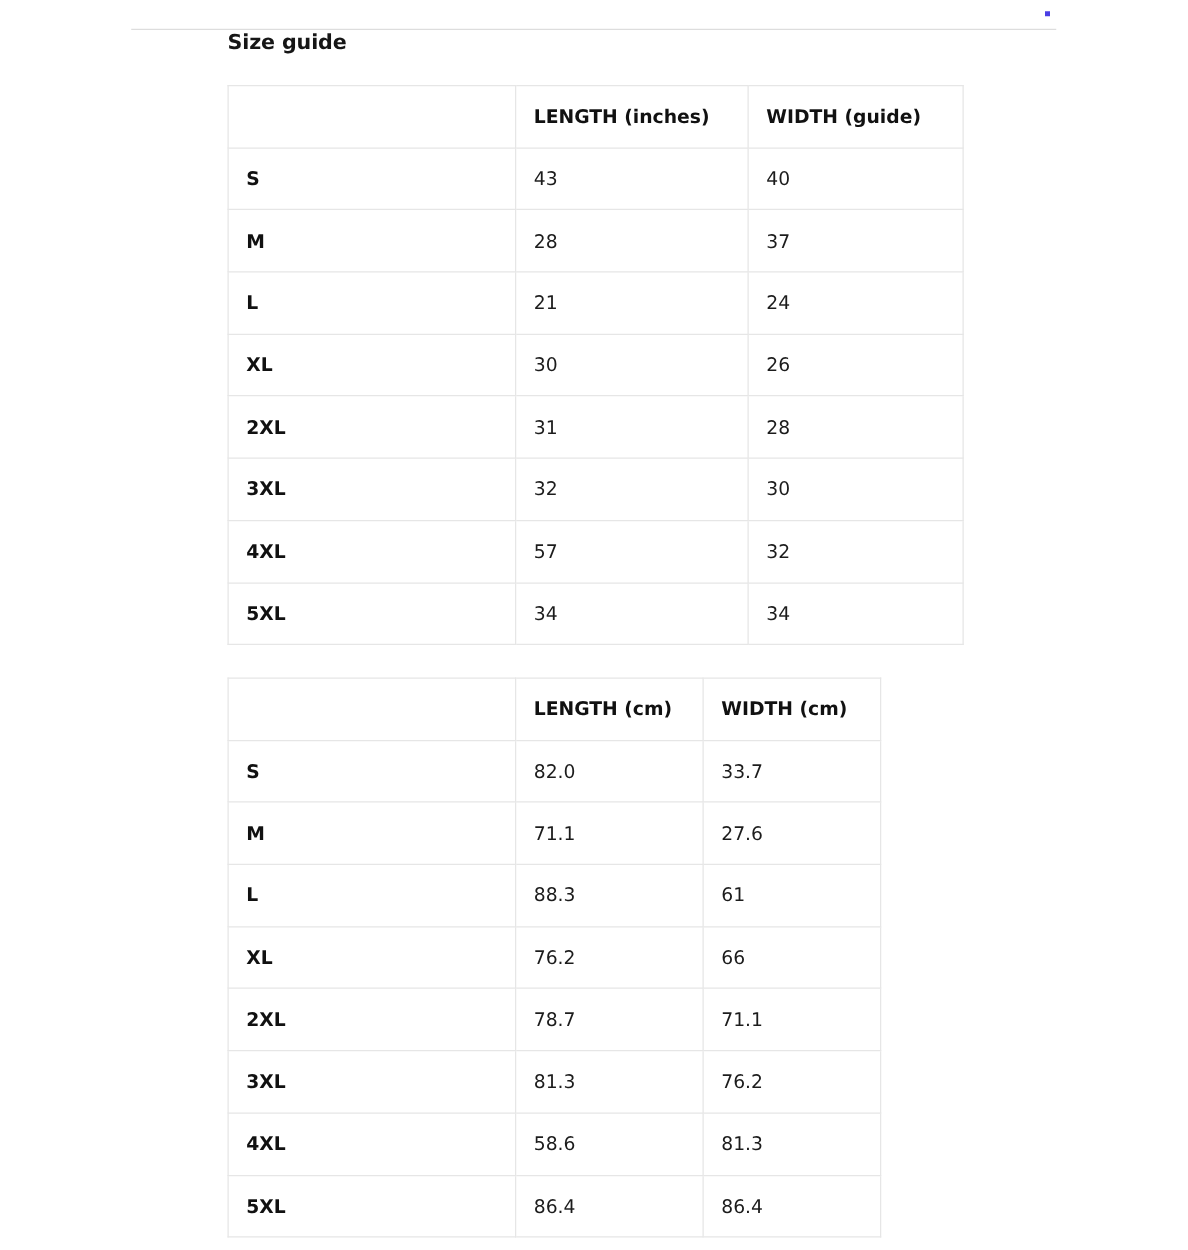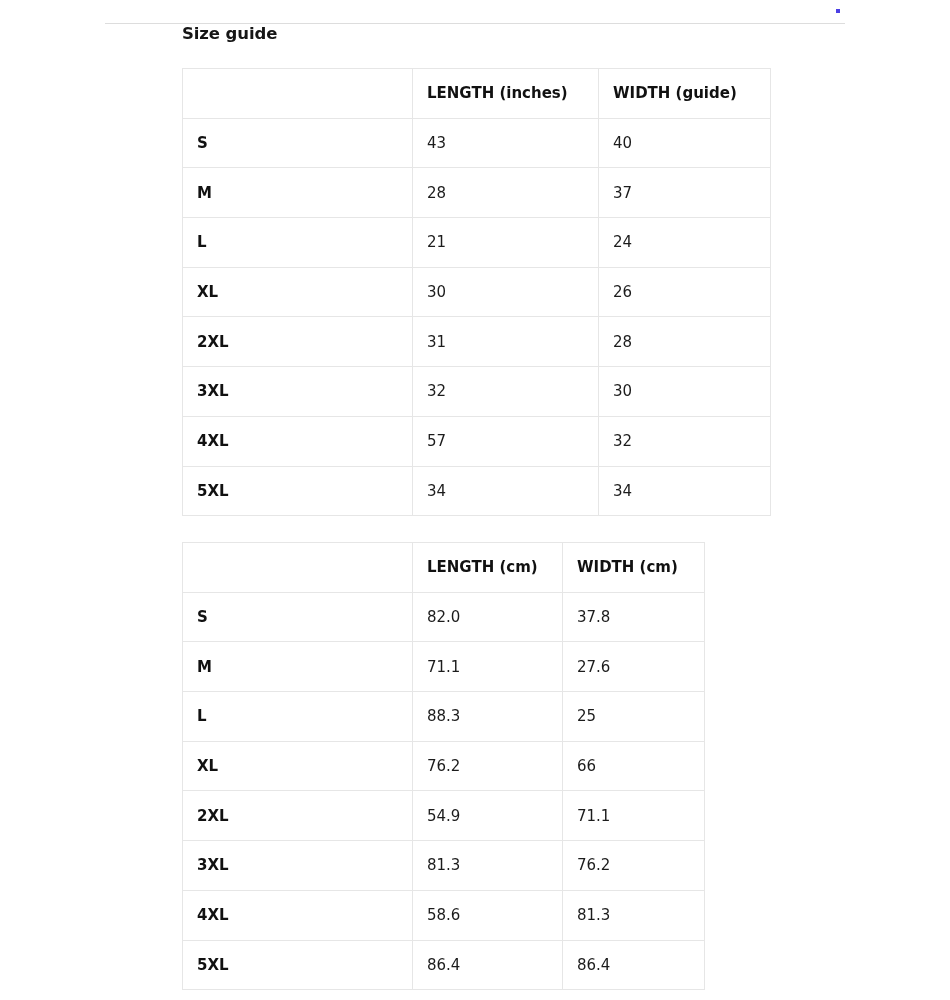--- a/index.html
+++ b/index.html
@@ -183,40 +183,40 @@
       <tr>
         <th></th>
         <th>LENGTH (cm)</th>
         <th>WIDTH (cm)</th>
       </tr>
     </thead>
     <tbody>
       <tr>
         <td class="rowlabel">S</td>
         <td>82.0</td>
-        <td>37.8</td>
+        <td>33.7</td>
       </tr>
       <tr>
         <td class="rowlabel">M</td>
         <td>71.1</td>
         <td>27.6</td>
       </tr>
       <tr>
         <td class="rowlabel">L</td>
         <td>88.3</td>
-        <td>25</td>
+        <td>61</td>
       </tr>
       <tr>
         <td class="rowlabel">XL</td>
         <td>76.2</td>
         <td>66</td>
       </tr>
       <tr>
         <td class="rowlabel">2XL</td>
-        <td>54.9</td>
+        <td>78.7</td>
         <td>71.1</td>
       </tr>
       <tr>
         <td class="rowlabel">3XL</td>
         <td>81.3</td>
         <td>76.2</td>
       </tr>
       <tr>
         <td class="rowlabel">4XL</td>
         <td>58.6</td>

